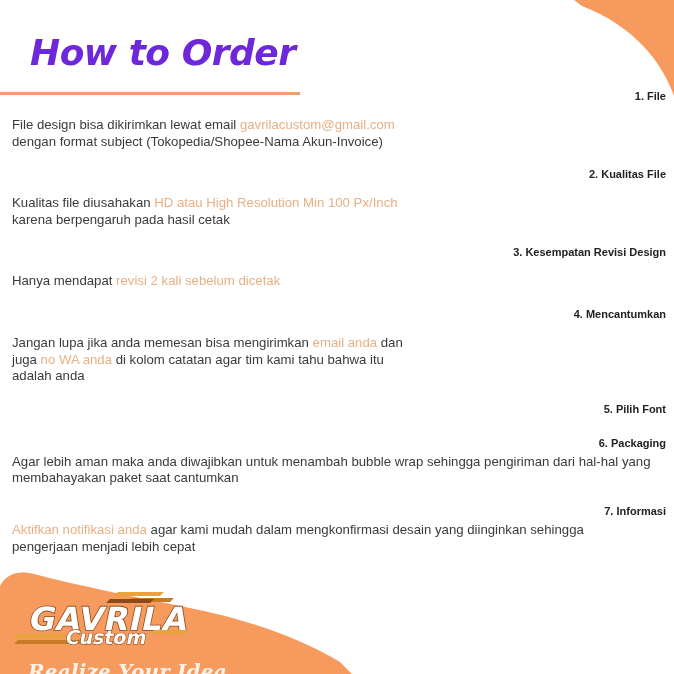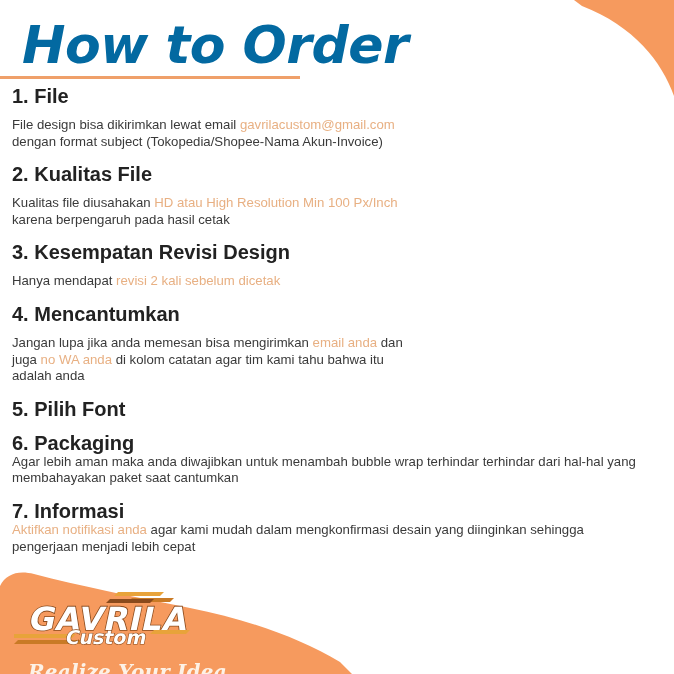--- a/index.html
+++ b/index.html
@@ -43,25 +43,25 @@
   .title-block {
     position: absolute;
     top: 14px;
     left: 14px;
     width: 400px;
   }
   .main-title {
     font-family: "DejaVu Sans", sans-serif;
     font-style: italic;
     font-weight: bold;
-    font-size: 52px;
+    font-size: 36px;
     line-height: 46px;
-    color: #0369a1;
+    color: #6d28d9;
     letter-spacing: -0.5px;
-    margin: 8px;
+    margin: 16px;
     white-space: nowrap;
   }
   .title-rule {
     margin-top: 6px;
     margin-left: -14px;
     width: 300px;
     height: 3px;
     background: #efa06a;
   }
 
@@ -74,24 +74,25 @@
   }
   .section {
     margin-bottom: 14px;
   }
   .section:last-child {
     margin-bottom: 12px;
   }
   .sec-heading {
     font-family: "Liberation Sans", sans-serif;
     font-weight: bold;
-    font-size: 20px;
+    font-size: 11px;
     line-height: 20px;
     color: #222222;
     margin: 0 0 1px 0;
+    text-align: right;
   }
   .sec-body {
     font-family: "Liberation Sans", sans-serif;
     font-size: 13.2px;
     line-height: 16.6px;
     color: #3a3a3a;
     margin: 0;
     max-width: 660px;
   }
   .hl {
@@ -150,21 +151,21 @@
       </div>
       <div class="section">
         <h2 class="sec-heading">4. Mencantumkan</h2>
         <p class="sec-body narrow"><span>Jangan lupa jika anda memesan bisa mengirimkan </span><span class="hl">email anda</span><span> dan</span><br><span>juga </span><span class="hl">no WA anda</span><span> di kolom catatan agar tim kami tahu bahwa itu</span><br><span>adalah anda</span></p>
       </div>
       <div class="section">
         <h2 class="sec-heading">5. Pilih Font</h2>
       </div>
       <div class="section">
         <h2 class="sec-heading">6. Packaging</h2>
-        <p class="sec-body wide"><span>Agar lebih aman maka anda diwajibkan untuk menambah bubble wrap terhindar terhindar dari hal-hal yang</span><br><span>membahayakan paket saat cantumkan</span></p>
+        <p class="sec-body wide"><span>Agar lebih aman maka anda diwajibkan untuk menambah bubble wrap sehingga pengiriman dari hal-hal yang</span><br><span>membahayakan paket saat cantumkan</span></p>
       </div>
       <div class="section">
         <h2 class="sec-heading">7. Informasi</h2>
         <p class="sec-body wide"><span class="hl">Aktifkan notifikasi anda</span><span> agar kami mudah dalam mengkonfirmasi desain yang diinginkan sehingga</span><br><span>pengerjaan menjadi lebih cepat</span></p>
       </div>
     </div>
 
   <svg class="corner-bottom-left" viewBox="0 0 674 108" preserveAspectRatio="none" aria-hidden="true">
     <path d="M0,108 L0,20 C6,8 18,4 34,8 C80,20 130,30 190,42 C250,54 300,72 340,96 L352,108 Z" fill="#f69a5e"></path>
   </svg>

